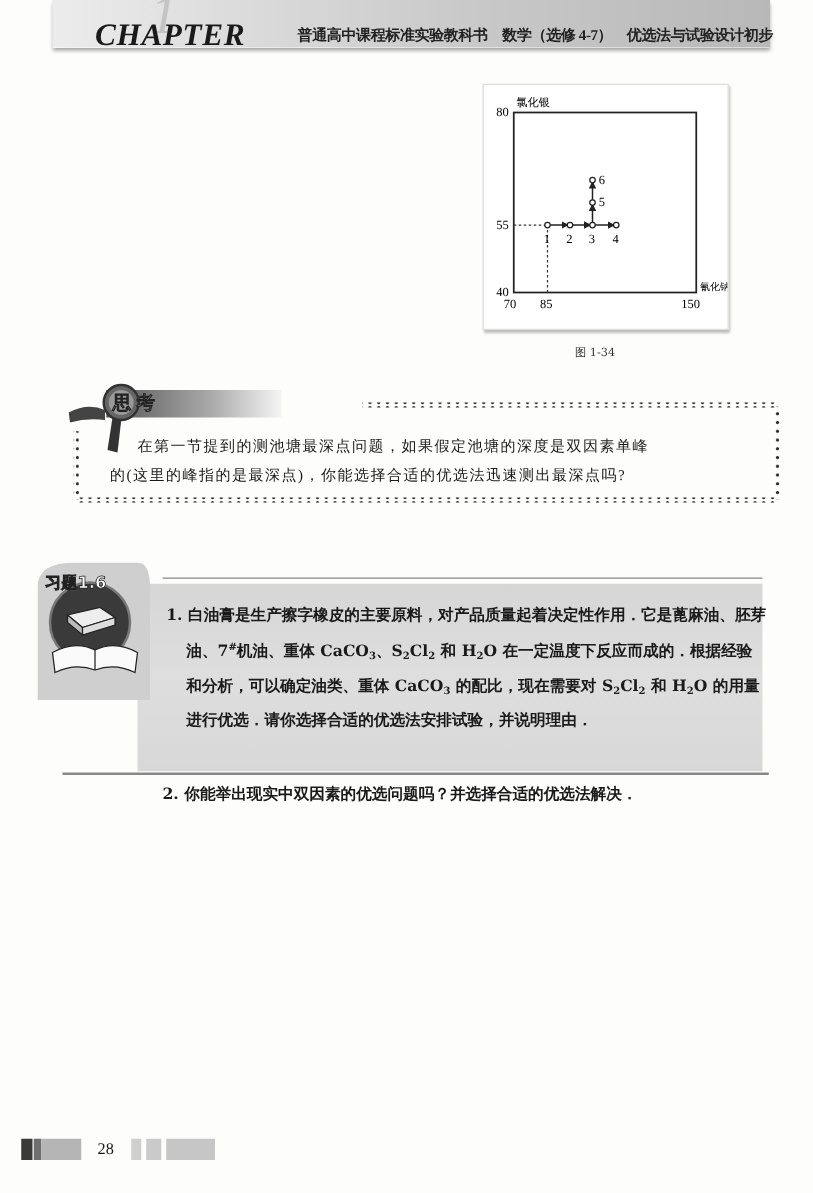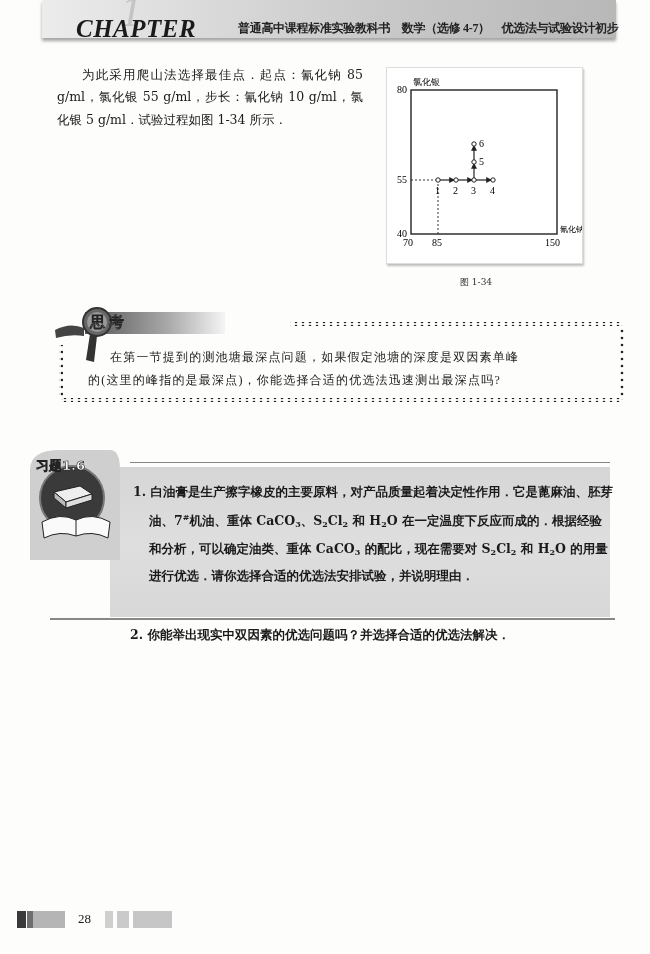--- a/index.html
+++ b/index.html
@@ -35,21 +35,20 @@
 </head>
 <body>
 
 <div class="header">
   <span class="big-one">1</span>
   <span class="chapter">CHAPTER</span>
   <span class="book-title">普通高中课程标准实验教科书　数学（选修 4-7）　优选法与试验设计初步</span>
 </div>
 
 <div class="para" style="top:64px;">
-  <p>为此采用爬山法选择最佳点．起点：氰化钠 85 g/ml，氯化银 55 g/ml，步长：氰化钠 10 g/ml，氯化银 5 g/ml．试验过程如图 1-34 所示．</p>
 </div>
 
 <div class="figure">
   <svg width="195" height="195" viewBox="0 0 195 195">
 
     <rect x="24" y="22" width="146" height="144" fill="none" stroke="#222" stroke-width="1.4"></rect>
 
     <line x1="24" y1="112" x2="51" y2="112" stroke="#333" stroke-dasharray="2,2" stroke-width="1"></line>
     <line x1="51" y1="112" x2="51" y2="166" stroke="#333" stroke-dasharray="2,2" stroke-width="1"></line>
 

